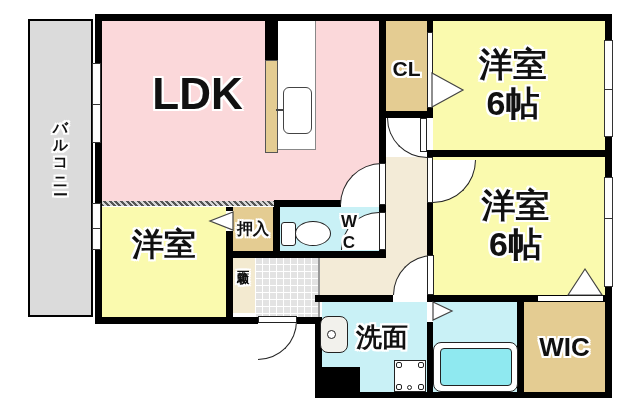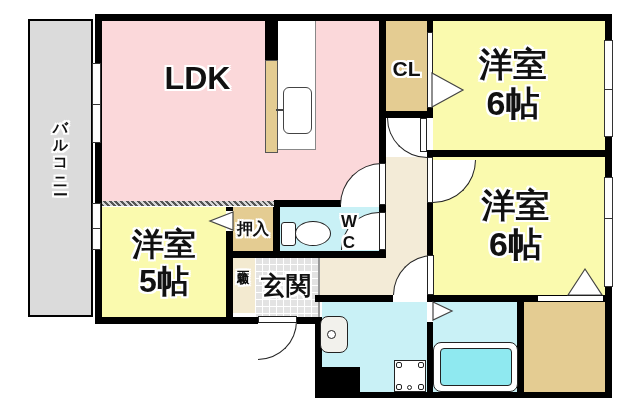--- a/index.html
+++ b/index.html
@@ -139,48 +139,48 @@
     <div class="abs" style="left:1px;bottom:1px;width:6px;height:6px;border:1px solid #222;border-radius:2px;"></div>
     <div class="abs" style="right:1px;bottom:1px;width:6px;height:6px;border:1px solid #222;border-radius:2px;"></div>
     <div class="abs" style="left:12px;bottom:1px;width:5px;height:5px;border:1px solid #222;border-radius:50%;"></div>
   </div>
 
   <div class="fixture" style="left:433px;top:342px;width:85px;height:50px;border-radius:8px;border-width:1.5px;"></div>
   <div class="fixture" style="left:440px;top:348px;width:72px;height:38px;border-radius:4px;border-width:1px;background:var(--tub_cyan);"></div>
 
   <div class="lbl vtext" style="left:52px;top:110px;font-size:15px;letter-spacing:2px;">バルコニー</div>
 
-  <div class="lbl" style="left:100px;top:55px;width:195px;font-size:32px;line-height:47px;">
+  <div class="lbl" style="left:100px;top:70px;width:195px;font-size:44px;line-height:47px;">
     <div>LDK</div>
   </div>
 
   <div class="lbl" style="left:386px;top:57px;width:41px;font-size:21px;">CL</div>
 
   <div class="lbl" style="left:433px;top:45px;width:160px;font-size:34px;line-height:39px;">
     <div>洋室</div>
     <div>6帖</div>
   </div>
 
   <div class="lbl" style="left:433px;top:186px;width:165px;font-size:34px;line-height:39px;">
     <div>洋室</div>
     <div>6帖</div>
   </div>
 
   <div class="lbl" style="left:102px;top:226px;width:124px;font-size:32px;line-height:37px;">
     <div>洋室</div>
-    <div>5帖</div>
   </div>
 
   <div class="lbl" style="left:233px;top:220px;width:40px;font-size:16px;">押入</div>
 
   <div class="lbl" style="left:336px;top:211px;width:26px;font-size:17px;line-height:21px;">
     <div>W</div>
     <div>C</div>
   </div>
 
   <div class="lbl vtext" style="left:236px;top:261px;font-size:12px;letter-spacing:1px;">下駄箱</div>
 
-  <div class="lbl" style="left:255px;top:272px;width:62px;font-size:25px;">玄関</div>
+
+  <div class="lbl" style="left:350px;top:323px;width:64px;font-size:26px;">洗面</div>
 
 
-
+  <div class="lbl" style="left:524px;top:333px;width:81px;font-size:26px;">WIC</div>
 
 </div>
 
 </body></html>

